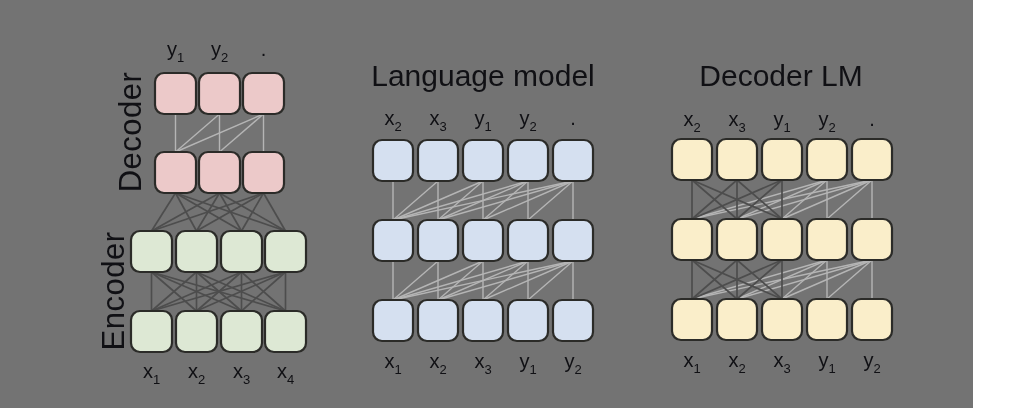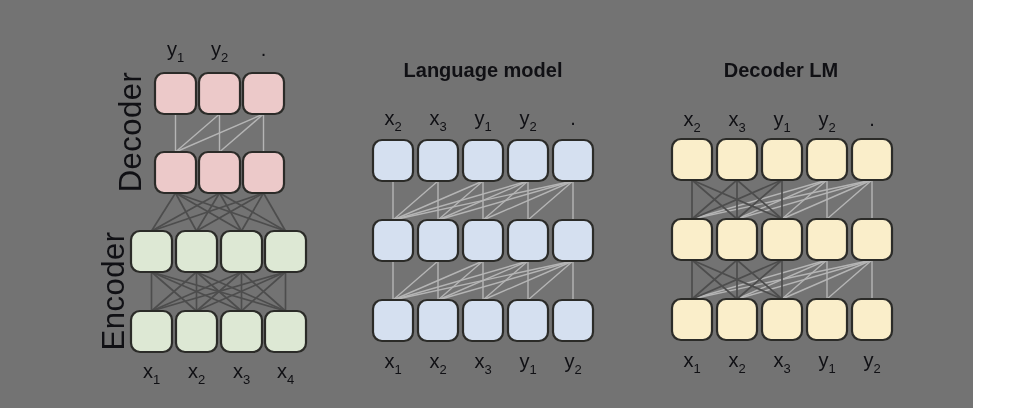--- a/index.html
+++ b/index.html
@@ -7,25 +7,25 @@
     position:relative;
     width:973px;height:408px;
     background:#737373;
     overflow:hidden;
     font-family:"Liberation Sans", sans-serif;
   }
   .canvas svg{position:absolute;left:0;top:0;}
   .fig-title{
     position:absolute;
     transform:translateX(-50%);
-    font-size:20px;
+    font-size:30px;
     line-height:1.05;
     color:#101014;
     white-space:nowrap;
-    font-weight:700;
+    font-weight:400;
   }
   .side-label{
     position:absolute;
     transform:translate(-50%,-50%) rotate(-90deg);
     font-size:31px;
     color:#101014;
     white-space:nowrap;
     font-weight:400;
     letter-spacing:0.5px;
   }

